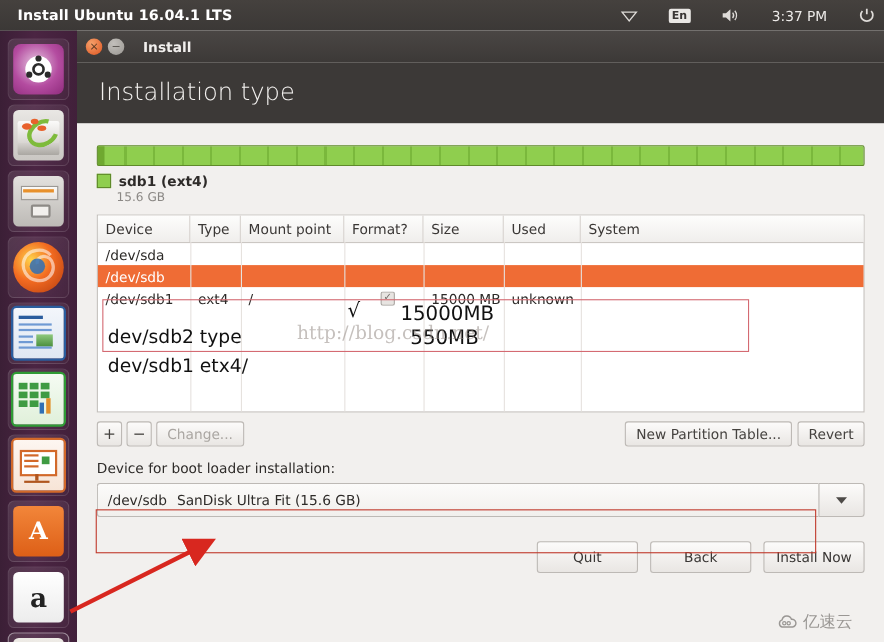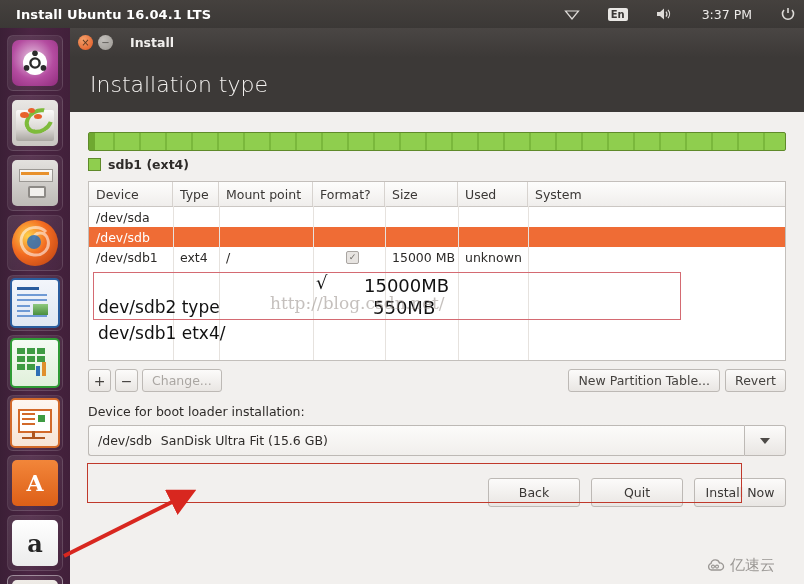--- a/index.html
+++ b/index.html
@@ -352,20 +352,21 @@
   <div id="content">
 
     <div id="strip-wrap">
       <div id="strip"></div>
       <div id="legend">
         <div class="sw"></div>
         <div class="legendcol">
           <div class="lgname">sdb1 (ext4)</div>
         </div>
       </div>
+      <div class="lgsize" style="font-size:11px;color:#8b8885;margin-left:18px;margin-top:1px;">15.6 GB</div>
     </div>
 
     <div id="tablebox">
       <div id="thead">
         <div class="th" style="width:84px">Device</div>
         <div class="th" style="width:46px">Type</div>
         <div class="th" style="width:94px">Mount point</div>
         <div class="th" style="width:72px">Format?</div>
         <div class="th" style="width:73px">Size</div>
         <div class="th" style="width:70px">Used</div>
@@ -415,22 +416,22 @@
       <div class="field">
         <span>/dev/sdb</span>
         <span>SanDisk Ultra Fit (15.6 GB)</span>
       </div>
       <div class="drop">
         <span class="caret"></span>
       </div>
     </div>
 
     <div id="footer">
+      <div class="fbtn">Quit</div>
       <div class="fbtn">Back</div>
-      <div class="fbtn">Quit</div>
       <div class="fbtn">Install Now</div>
     </div>
 
   </div>
 </div>
 
 <div id="annot-box" style="left:93px;top:272px;width:588px;height:48px;"></div>
 
 <div class="annot" style="left:98px;top:275px;margin-top:48px;">dev/sdb1 etx4/</div>
 <div class="annot" style="left:364px;top:275px;font-size:18px;">15000MB</div>

